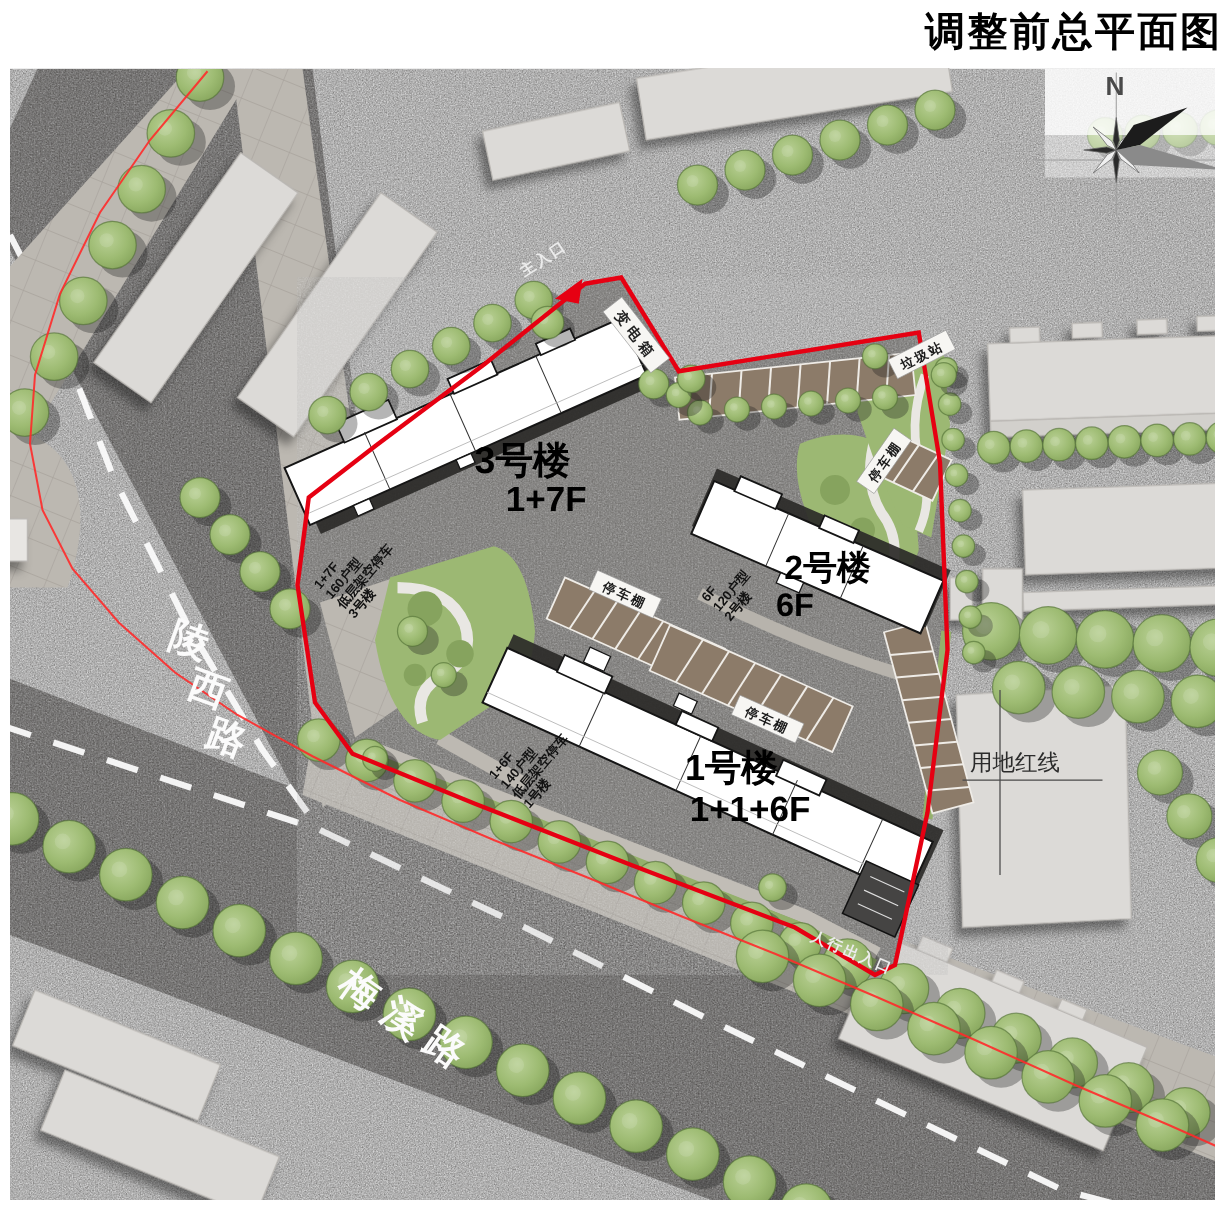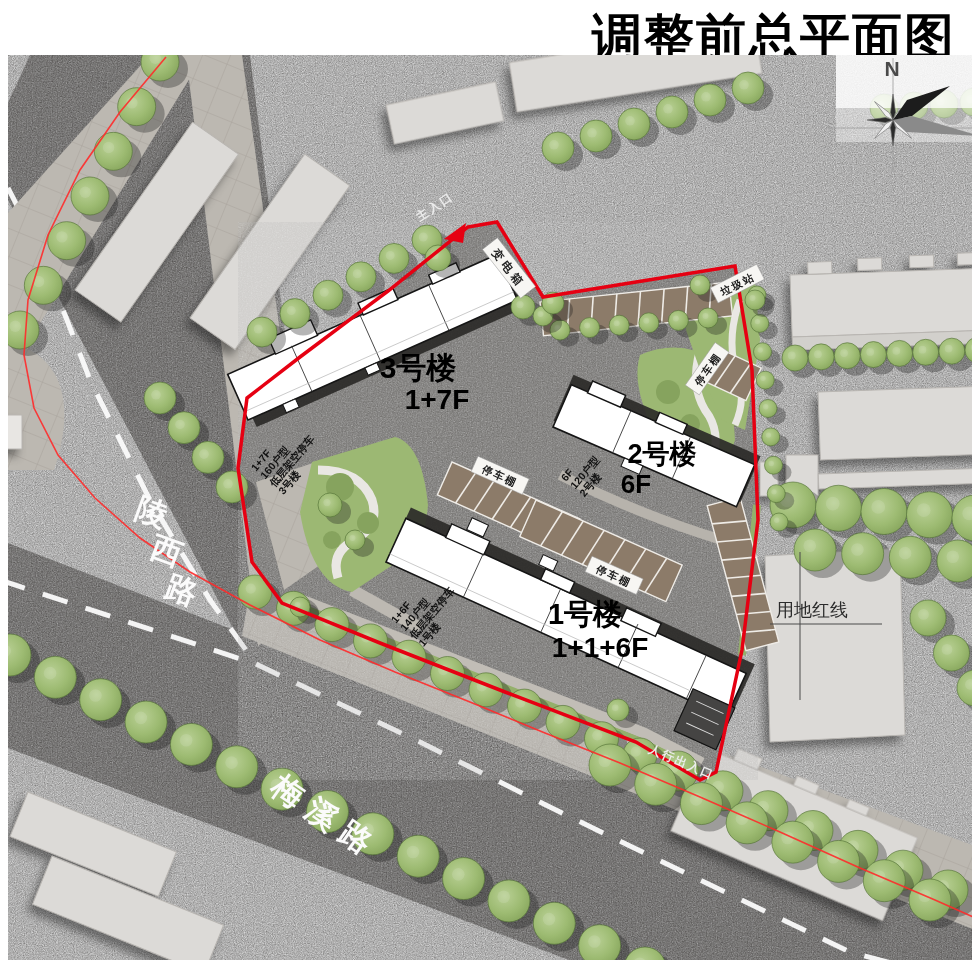--- a/index.html
+++ b/index.html
@@ -1,19 +1,19 @@
 <!DOCTYPE html>
 <html lang="zh"><head>
 <meta charset="utf-8">
 <style>
   html,body{margin:0;padding:0;background:#fff;width:980px;height:968px;overflow:hidden;
     font-family:"Liberation Sans","DejaVu Sans",sans-serif;}
   #page{position:relative;width:980px;height:968px;background:#fff;}
-  #plan-title{position:absolute;top:4px;right:24px;width:600px;text-align:right;
-    font-size:50px;font-weight:bold;color:#000;letter-spacing:2px;}
+  #plan-title{position:absolute;top:4px;right:2px;width:600px;text-align:right;
+    font-size:32px;font-weight:bold;color:#000;letter-spacing:2px;}
   svg{position:absolute;left:0;top:0;}
   text{font-family:"Liberation Sans","DejaVu Sans",sans-serif;}
   .biglbl{font-weight:bold;fill:#000;}
   .taglbl{font-weight:bold;fill:#111;font-size:10.5px;}
   .striplbl{font-weight:bold;fill:#1a1a1a;font-size:10.5px;letter-spacing:2px;}
   .roadlbl{font-weight:bold;fill:#fbfbfb;font-size:31px;}
   .whitelbl{font-weight:bold;fill:#ececec;font-size:12px;letter-spacing:2px;}
 </style>
 </head>
 <body>

